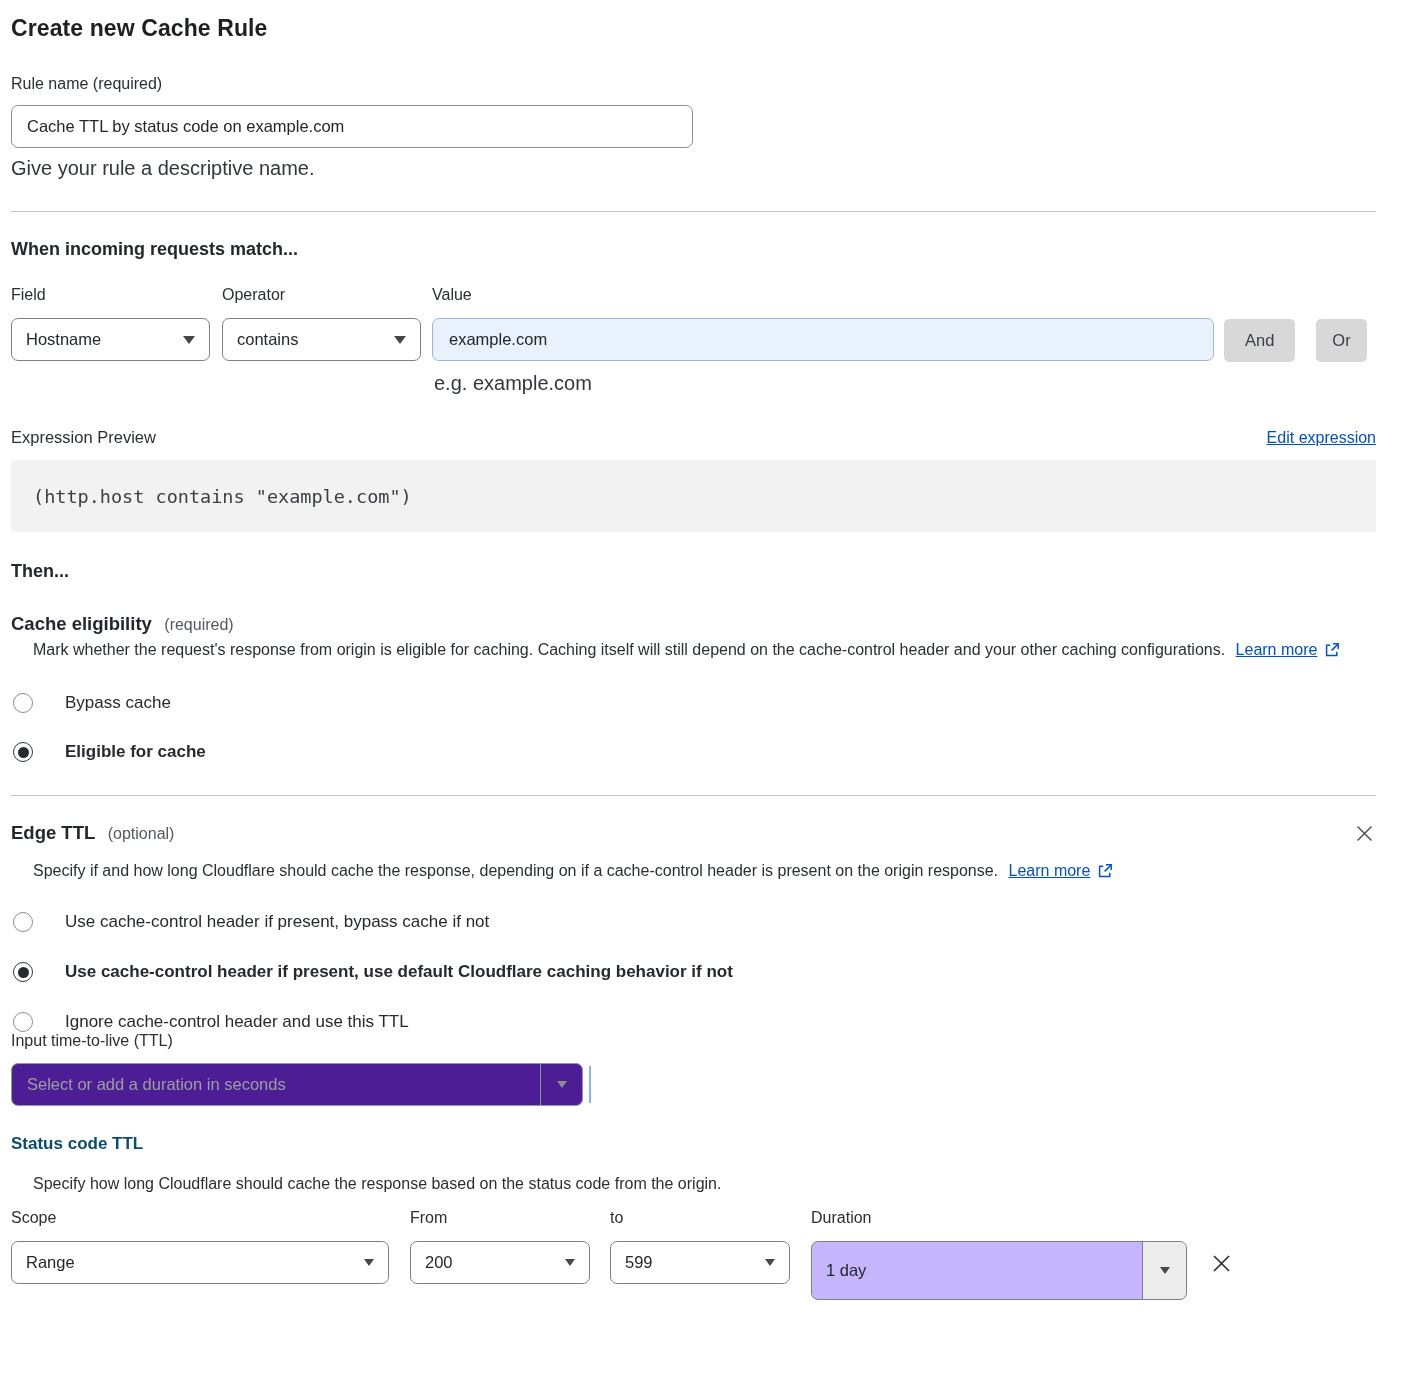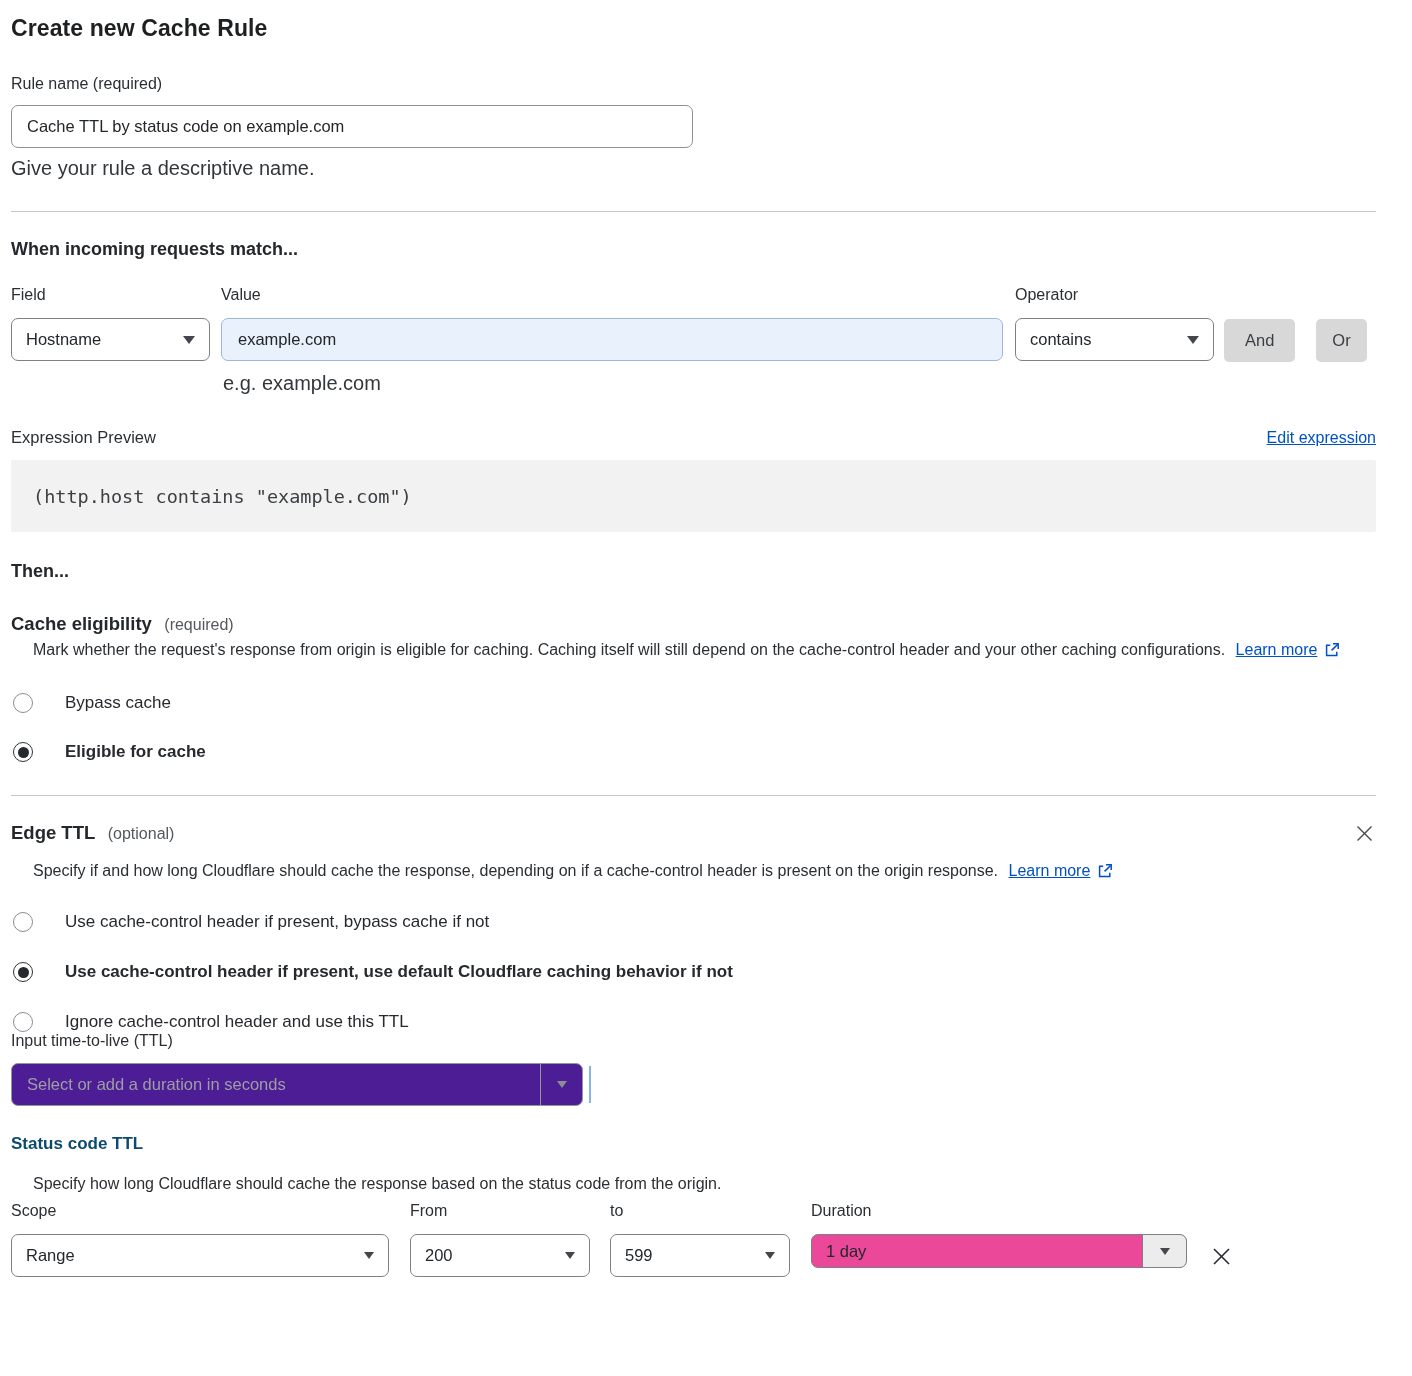--- a/index.html
+++ b/index.html
@@ -94,21 +94,21 @@
     font-size: 16.5px; color: #9d9fa2;
   }
   .combo-disabled .combo-caret-btn {
     width: 42px; border-left: 1px solid #949799;
     display: flex; align-items: center; justify-content: center;
   }
   .combo-disabled .caret { border-top-color: #8b8e91; }
   .focus-bar { width: 2px; height: 37px; background: #84b6e6; margin-left: 6px; align-self: center; }
 
   .combo-enabled {
-    width: 376px; height: 34px; background: #ec4899;
+    width: 376px; height: 59px; background: #c4b5fd;
     border: 1px solid #7d8186; border-radius: 7px;
     display: flex; align-items: stretch; overflow: hidden; cursor: pointer;
   }
   .combo-enabled .combo-text {
     flex: 1; display: flex; align-items: center; padding: 0 14px;
     font-size: 16.5px; color: #24282c;
   }
   .combo-enabled .combo-caret-btn {
     width: 44px; border-left: 1px solid #7d8186; background: #ececec;
     display: flex; align-items: center; justify-content: center;
@@ -141,31 +141,31 @@
 <h2 class="section-heading" style="margin-top:27px;">When incoming requests match...</h2>
 
 <div class="row" style="margin-top:26px;">
   <div class="col" style="width:199px;">
     <span class="field-label">Field</span>
     <div class="select">
       <span>Hostname</span>
       <span class="caret"></span>
     </div>
   </div>
+  <div class="col" style="width:199px; margin-left:12px;">
+    <span class="field-label">Operator</span>
+    <div class="select">
+      <span>contains</span>
+      <span class="caret"></span>
+    </div>
+  </div>
   <div class="col" style="width:782px; margin-left:11px;">
     <span class="field-label">Value</span>
     <input class="value-input" type="text" value="example.com" style="">
     <div class="helper-text" style="margin-top:11px; padding-left:2px;">e.g. example.com</div>
-  </div>
-  <div class="col" style="width:199px; margin-left:12px;">
-    <span class="field-label">Operator</span>
-    <div class="select">
-      <span>contains</span>
-      <span class="caret"></span>
-    </div>
   </div>
   <button class="gray-btn mt-33" style="margin-left:10px;">And</button>
   <button class="gray-btn mt-33" style="margin-left:21px; padding:0 16px;">Or</button>
 </div>
 
 
 <div class="row" style="margin-top:33px; width:1365px; justify-content:space-between; align-items:flex-end;">
   <span class="field-label" style="font-size:16.5px;">Expression Preview</span>
   <a class="link">Edit expression</a>
 </div>
@@ -257,21 +257,21 @@
         </span>
     </div>
     <span class="focus-bar"></span>
   </div>
 </div>
 
 
 <h3 style="margin-top:28px; font-size:17px; font-weight:700; color:#0c4a6e;">Status code TTL</h3>
 <p class="para" style="margin-top:15px;">Specify how long Cloudflare should cache the response based on the status code from the origin.</p>
 
-<div class="row" style="margin-top:4px;">
+<div class="row" style="margin-top:11px;">
   <div class="col" style="width:378px;">
     <span class="field-label">Scope</span>
     <div class="select">
       <span>Range</span>
       <span class="caret small"></span>
     </div>
   </div>
   <div class="col" style="width:180px; margin-left:21px;">
     <span class="field-label">From</span>
     <div class="select">

